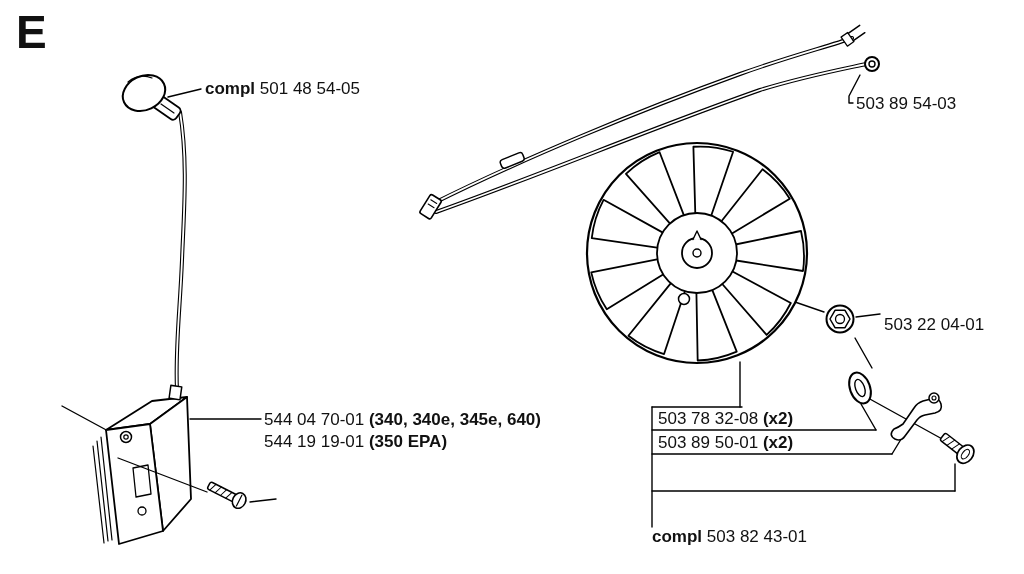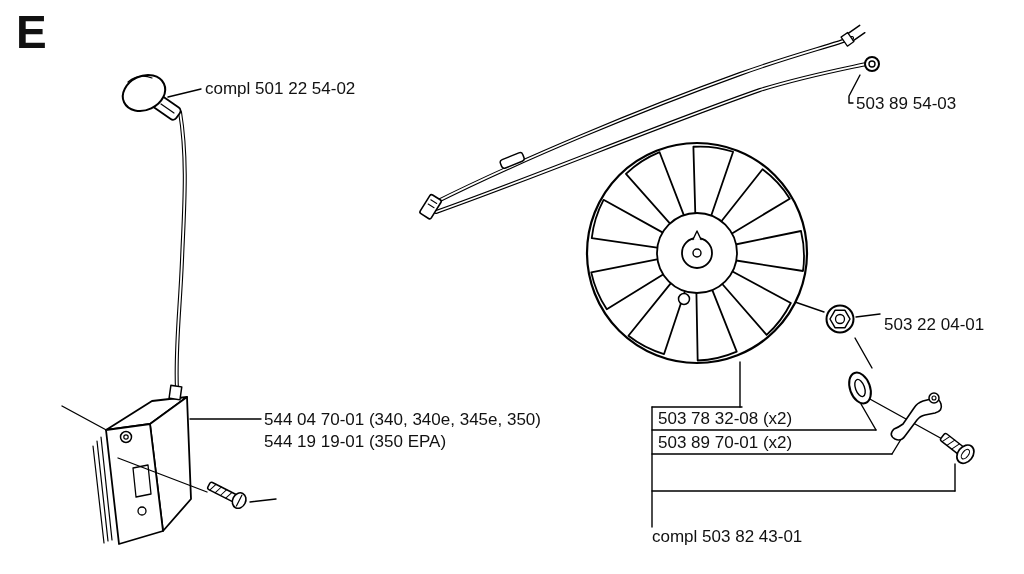--- a/index.html
+++ b/index.html
@@ -1,21 +1,21 @@
 <!DOCTYPE html>
 <html><head>
 <meta charset="utf-8">
 <style>
   html,body{margin:0;padding:0;background:#e8e8e8;}
   .page{
     position:relative;width:1024px;height:574px;background:#ffffff;
     font-family:"Liberation Sans",sans-serif;color:#111;overflow:hidden;
   }
   .lbl{position:absolute;font-size:17px;line-height:20px;white-space:nowrap;}
-  .b{font-weight:normal;}
+  .b{font-weight:bold;}
   .section-letter{position:absolute;left:16px;top:8px;font-size:46px;font-weight:bold;line-height:48px;}
   svg.diagram{position:absolute;left:0;top:0;}
 </style>
 </head>
 <body>
 
 <div class="page">
 
   <svg class="diagram" width="1024" height="574" viewBox="0 0 1024 574" stroke="#000" fill="none" stroke-linecap="round" stroke-linejoin="round">
     <defs>
@@ -143,42 +143,42 @@
       <rect x="938" y="444" width="26" height="9" rx="2" fill="#fff" stroke-width="1.5"></rect>
       <path d="M944 444 l-3 9 M950 444 l-3 9 M956 444 l-3 9" stroke-width="1"></path>
       <ellipse cx="967" cy="448.5" rx="7.5" ry="10" fill="#fff" stroke-width="1.7"></ellipse>
       <ellipse cx="967" cy="448.5" rx="3" ry="5.5" stroke-width="1.1"></ellipse>
     </g>
   </svg>
 
   <div class="section-letter">E</div>
 
   <div class="lbl" style="left:205px;top:79px">
-    <span class="b">compl</span> <span>501 22 54-02</span>
+    <span class="b">compl</span> <span>501 48 54-05</span>
   </div>
 
   <div class="lbl" style="left:856px;top:94px">503 89 54-03</div>
 
   <div class="lbl" style="left:264px;top:410px">
-    <span>544 04 70-01</span> <span class="b">(340, 340e, 345e, 350)</span>
+    <span>544 04 70-01</span> <span class="b">(340, 340e, 345e, 640)</span>
   </div>
 
   <div class="lbl" style="left:264px;top:432px">
     <span>544 19 19-01</span> <span class="b">(350 EPA)</span>
   </div>
 
 
   <div class="lbl" style="left:884px;top:315px">503 22 04-01</div>
 
   <div class="lbl" style="left:658px;top:409px">
     <span>503 78 32-08</span> <span class="b">(x2)</span>
   </div>
 
   <div class="lbl" style="left:658px;top:433px">
-    <span>503 89 70-01</span> <span class="b">(x2)</span>
+    <span>503 89 50-01</span> <span class="b">(x2)</span>
   </div>
 
 
   <div class="lbl" style="left:652px;top:527px">
     <span class="b">compl</span> <span>503 82 43-01</span>
   </div>
 
 </div>
 
 </body></html>

